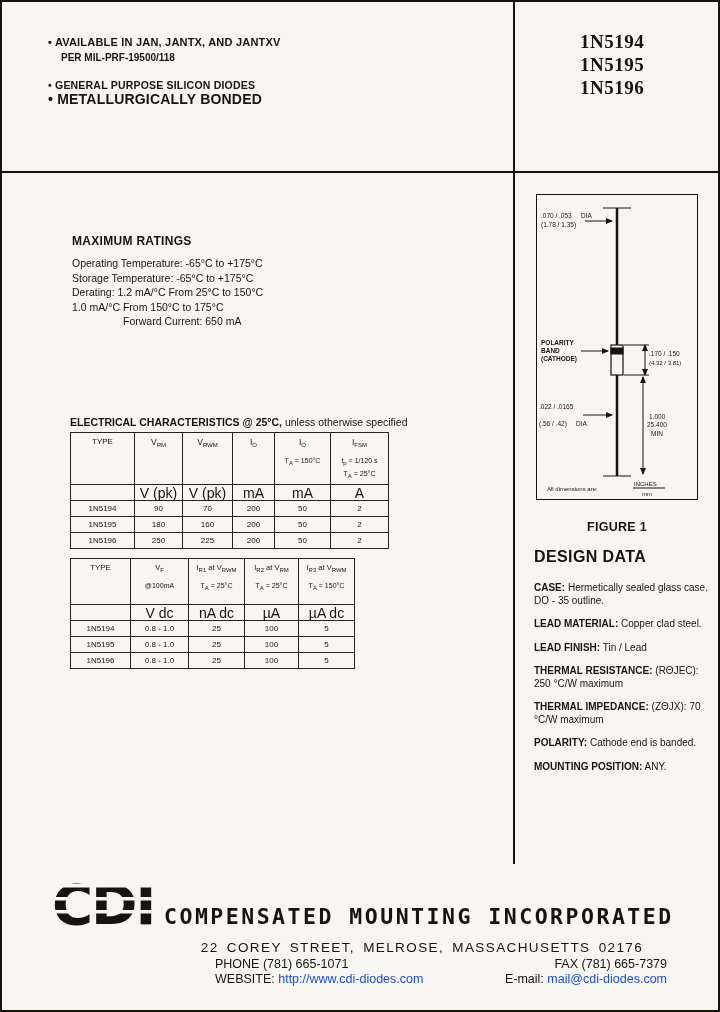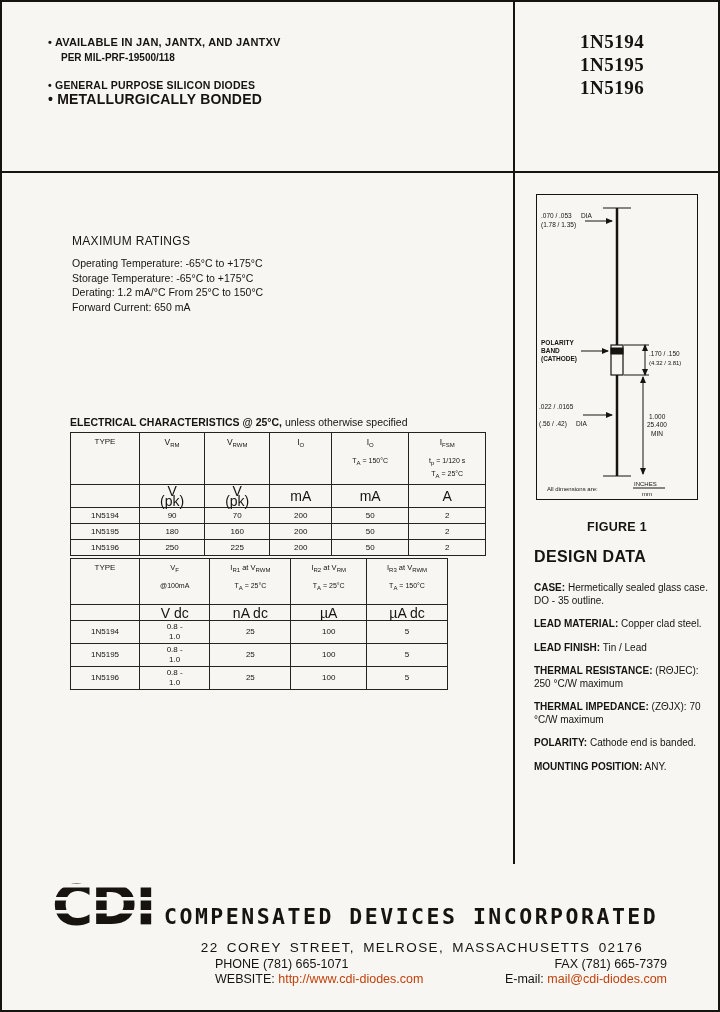--- a/index.html
+++ b/index.html
@@ -16,31 +16,31 @@
   .bullet-line{font-size:11px; letter-spacing:.2px;}
   .bullet-sub{font-size:10px; margin:4px 0 0 13px;}
   .bullet-line + .bullet-line{margin-top:0;}
   .b2{margin-top:16px; font-size:10.5px;}
   .b3{margin-top:13px; font-size:14px;}
   .parts{position:absolute; left:578px; top:28px; font-family:"Liberation Serif",serif;
          font-weight:bold; font-size:19px; line-height:23px; letter-spacing:.5px;}
 
   
   .max-ratings{position:absolute; left:70px; top:232px;}
-  .mr-title{font-size:12px; font-weight:normal; margin-bottom:8px; letter-spacing:.3px;}
+  .mr-title{font-size:12px; font-weight:bold; margin-bottom:8px; letter-spacing:.3px;}
   .mr-lines div{font-size:10.5px; line-height:14.5px;}
   .mr-lines div:nth-child(5){padding-left:51px;}
 
   
   .elec-title{position:absolute; left:68px; top:414px; font-size:10.5px;}
   .elec-title b{font-weight:bold;}
   .dtable{border-collapse:collapse; position:absolute; background:transparent;}
   .t1{left:68px; top:430px;}
   .t2{left:68px; top:556px;}
-  .dtable td{border:1px solid #26231d; text-align:center; padding:1px 20px;
+  .dtable td{border:1px solid #26231d; text-align:center; padding:1px 2px;
              font-size:8px; line-height:10px;margin-left:36px;}
   .symrow td{vertical-align:top; padding-top:4px; height:46px;}
   .t2 .symrow td{height:40px;}
   .hsym{font-size:8.5px;}
   .t2 .hsym{font-size:7.5px; white-space:nowrap;}
   sub{font-size:6px; vertical-align:-2px;}
   .hnote{margin-top:6px; font-size:7px; white-space:nowrap;}
   .hnote2{margin-top:1px; font-size:7px; white-space:nowrap;}
   .unitsrow td{height:13px; font-size:14px;}
   .datarow td{height:13px; font-size:8px;}
@@ -63,21 +63,21 @@
   .logo{position:absolute; left:50px; top:860px;}
   .company{position:absolute; left:162px; top:902px; white-space:nowrap;
            font-family:"DejaVu Sans Mono",monospace; font-weight:bold;
            font-size:21.5px; letter-spacing:2.5px; color:#17140f;}
   .addr{position:absolute; left:150px; top:938px; width:540px; text-align:center;
         font-size:13.5px; letter-spacing:1.4px; word-spacing:3px;}
   .phones{position:absolute; left:213px; top:955px; width:452px; display:flex;
           justify-content:space-between; font-size:12.5px;}
   .webline{position:absolute; left:213px; top:970px; width:452px; display:flex;
            justify-content:space-between; font-size:12.5px;}
-  .weblink{color:#c2410c; text-decoration:none;}
+  .weblink{color:#1d4ed8; text-decoration:none;}
 </style>
 </head>
 <body>
 
 <div class="page">
 
   <div class="vline"></div>
   <div class="hline"></div>
 
   <div class="bullets">
@@ -92,20 +92,21 @@
     <div>1N5195</div>
     <div>1N5196</div>
   </div>
 
   <div class="max-ratings">
     <div class="mr-title">MAXIMUM RATINGS</div>
     <div class="mr-lines">
       <div>Operating Temperature: -65°C to +175°C</div>
       <div>Storage Temperature: -65°C to +175°C</div>
       <div>Derating:  1.2 mA/°C From 25°C to 150°C</div>
+      <div>1.0 mA/°C From 150°C to 175°C</div>
       <div>Forward Current: 650 mA</div>
     </div>
   </div>
 
   <div class="elec-title">
     <b>ELECTRICAL CHARACTERISTICS @ 25°C,</b><span> unless otherwise specified</span>
   </div>
 
   <table class="dtable t1">
     <colgroup>
@@ -301,21 +302,21 @@
   <div class="logo">
     <svg width="118" height="76" viewBox="0 0 118 76">
       <text x="0" y="62" font-family="DejaVu Sans, sans-serif" font-weight="bold" font-size="56" letter-spacing="-2" fill="#17140f">CDI</text>
       <g fill="#f7f6f2">
         <rect x="0" y="22" width="118" height="3.5"></rect>
         <rect x="0" y="35" width="118" height="3.5"></rect>
         <rect x="0" y="48" width="118" height="3.5"></rect>
       </g>
     </svg>
   </div>
-  <div class="company">COMPENSATED DEVICES INCORPORATED</div>
+  <div class="company">COMPENSATED MOUNTING INCORPORATED</div>
   <div class="addr">22 COREY STREET, MELROSE, MASSACHUSETTS 02176</div>
   <div class="phones">
     <span>PHONE (781) 665-1071</span>
     <span>FAX (781) 665-7379</span>
   </div>
   <div class="webline">
     <span><span>WEBSITE: </span><a href="#" class="weblink">http://www.cdi-diodes.com</a></span>
     <span><span>E-mail: </span><a href="#" class="weblink">mail@cdi-diodes.com</a></span>
   </div>
 

